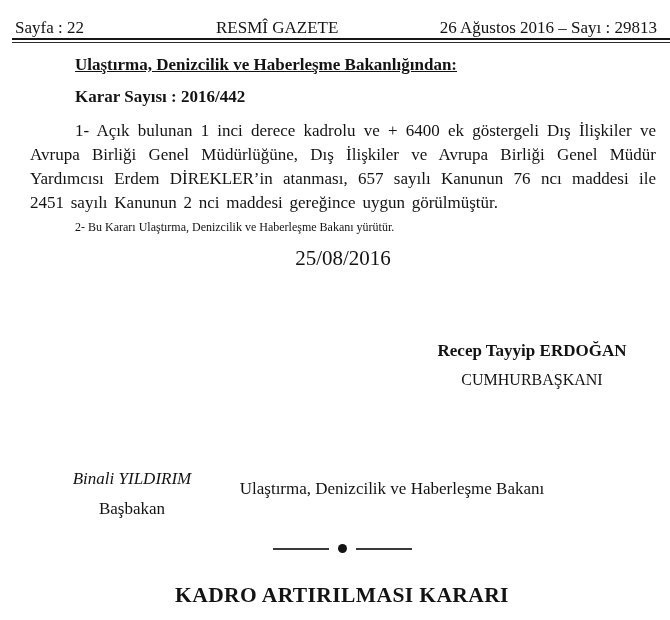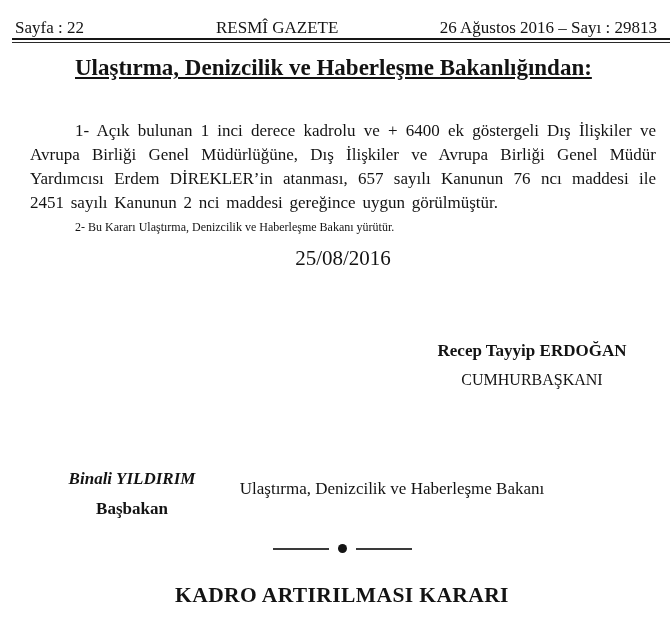--- a/index.html
+++ b/index.html
@@ -23,21 +23,21 @@
   
   .double-rule {
     left: 5px; right: 6px; top: 38px;
     height: 2px;
     border-top: 2.5px solid #161616;
     border-bottom: 1.3px solid #2a2a2a;
   }
 
   .ministry {
     left: 68px; top: 55px;
-    font-size: 23px; font-weight: bold;
+    font-size: 17px; font-weight: bold;
     text-decoration: underline;
     white-space: nowrap;
   }
   .karar {
     left: 68px; top: 87px;
     font-size: 17px; font-weight: bold;
     white-space: nowrap;
   }
   .para1 {
     left: 23px; top: 119px; width: 626px;
@@ -54,21 +54,21 @@
     font-size: 21px; text-align: center;
   }
 
   .president {
     left: 375px; top: 340px; width: 300px;
     text-align: center;
   }
   .president-name { font-size: 17px; font-weight: bold; line-height: 22px; }
   .president-title { font-size: 16px; margin-top: 8px; line-height: 20px; }
 
-  .sig-left  { left: 40px;  top: 469px; width: 170px; text-align: center; font-weight: bold; }
+  .sig-left  { left: 40px;  top: 469px; width: 170px; text-align: center; }
   .sig-right { left: 215px; top: 469px; width: 340px; text-align: center; }
   .sig-name  { font-size: 17px; font-style: italic; line-height: 20px; white-space: nowrap; }
   .sig-role  { font-size: 17px; margin-top: 10px; line-height: 20px; white-space: nowrap; }
 
   .divider {
     left: 0; top: 544px; width: 670px;
     display: flex; justify-content: center; align-items: center; gap: 9px;
   }
   .divider-line { width: 56px; height: 0; border-top: 2.2px solid #3a3a3a; }
   .divider-dot  { width: 9px; height: 9px; border-radius: 50%; background: #141414; }
@@ -87,20 +87,21 @@
 <div class="page">
 
   <span class="abs hdr-left">Sayfa : 22</span>
   <span class="abs hdr-center">RESMÎ GAZETE</span>
   <span class="abs hdr-right">26 Ağustos 2016 – Sayı : 29813</span>
 
   <div class="abs double-rule"></div>
 
   <div class="abs ministry">Ulaştırma, Denizcilik ve Haberleşme Bakanlığından:</div>
 
+  <div class="abs karar">Karar Sayısı : 2016/442</div>
 
   <div class="abs para1">1- Açık bulunan 1 inci derece kadrolu ve + 6400 ek göstergeli Dış İlişkiler ve Avrupa Birliği Genel Müdürlüğüne, Dış İlişkiler ve Avrupa Birliği Genel Müdür Yardımcısı Erdem DİREKLER’in atanması, 657 sayılı Kanunun 76 ncı maddesi ile 2451 sayılı Kanunun 2 nci maddesi gereğince uygun görülmüştür.</div>
 
   <div class="abs para2">2- Bu Kararı Ulaştırma, Denizcilik ve Haberleşme Bakanı yürütür.</div>
 
   <div class="abs decree-date">25/08/2016</div>
 
   <div class="abs president">
     <div class="president-name">Recep Tayyip ERDOĞAN</div>
     <div class="president-title">CUMHURBAŞKANI</div>

